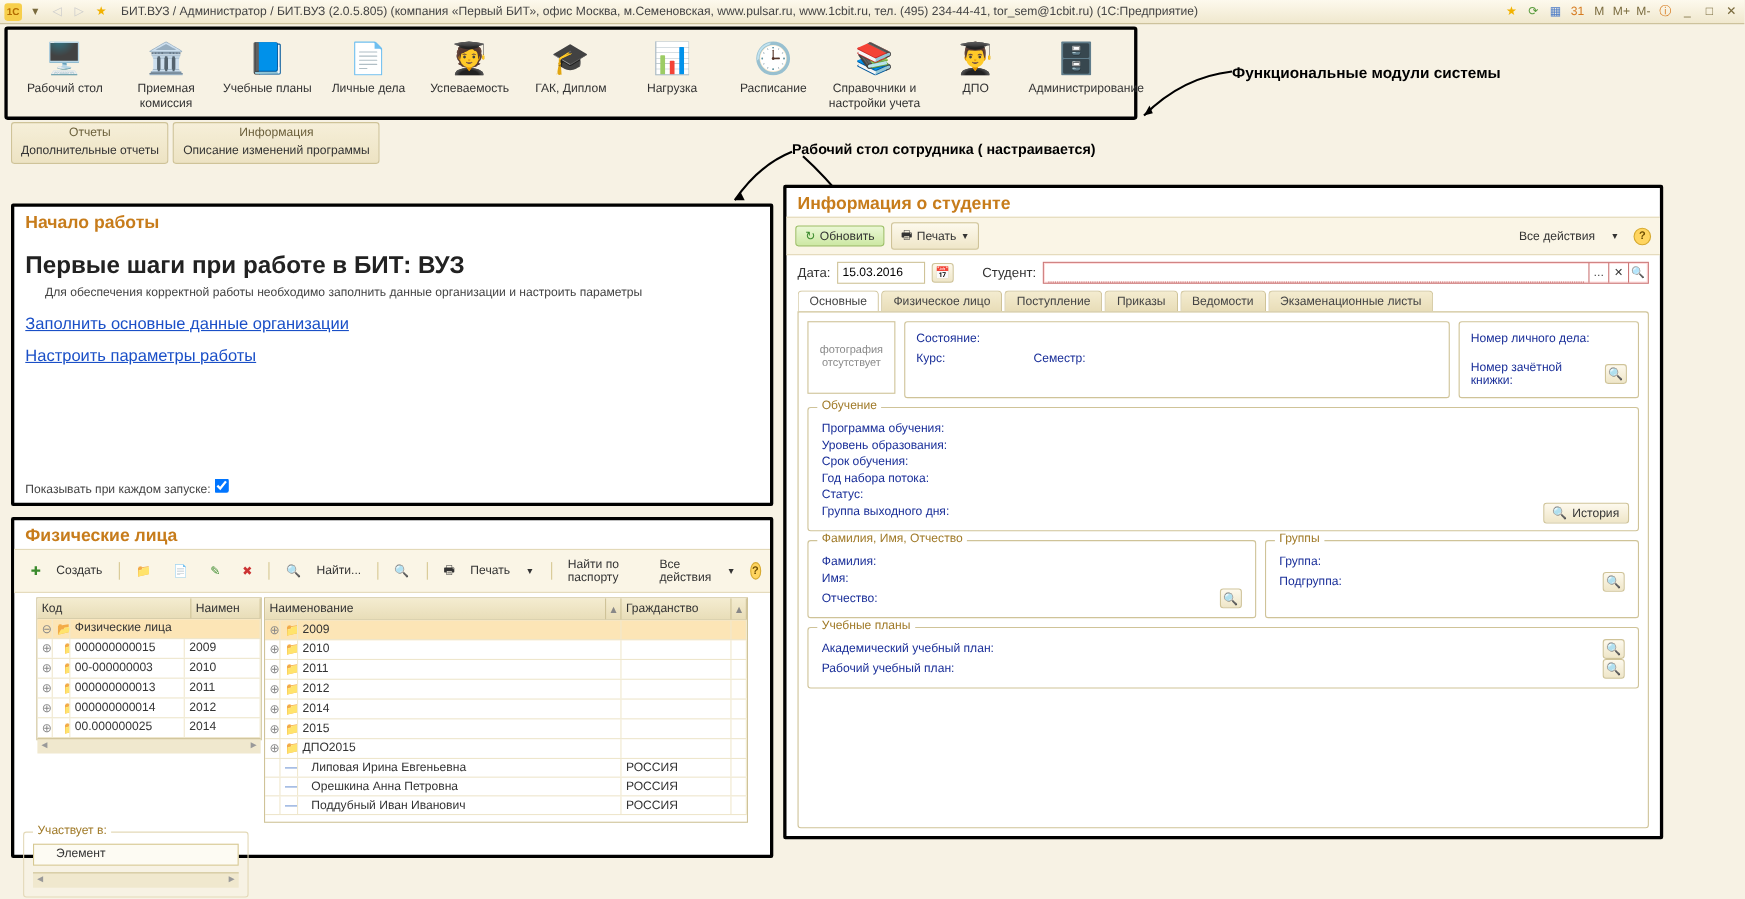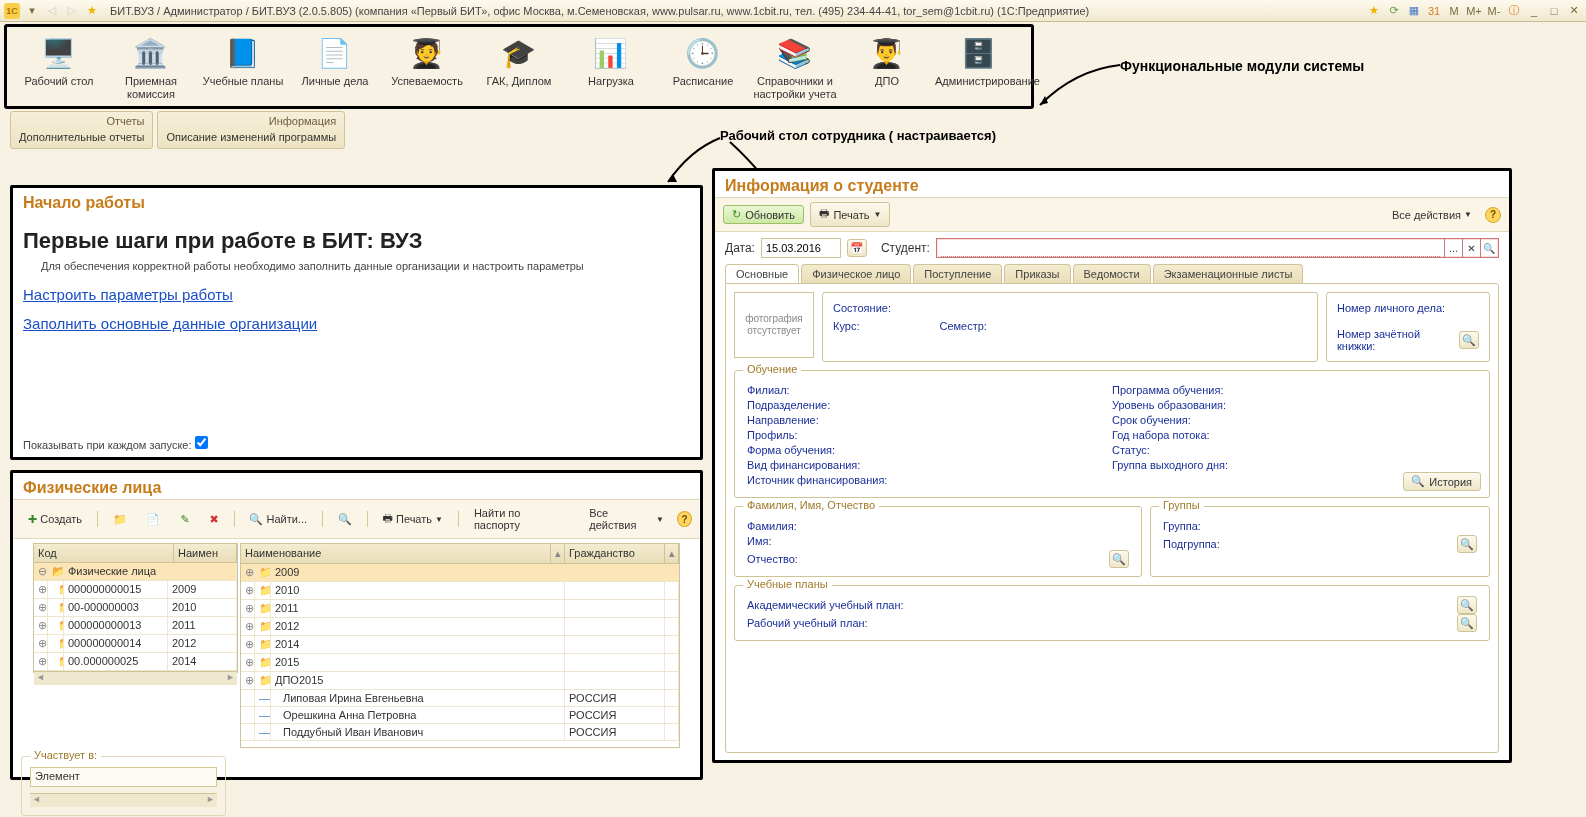--- a/index.html
+++ b/index.html
@@ -18,39 +18,39 @@
 .modules { display:flex; background:#f7f2e4; padding:4px 6px 2px 6px; border:3px solid #000; border-radius:3px; margin:2px 4px 0 4px; }
 .module { width:92px; text-align:center; cursor:pointer; padding:2px 2px 4px 2px; }
 .module .micon { width:48px; height:40px; margin:0 auto 2px; display:flex; align-items:center; justify-content:center; font-size:28px; }
 .module .mlabel { font-size:11px; color:#333; line-height:1.15; }
 .annotation1 { position:absolute; top:58px; left:1120px; font-size:14px; color:#000; font-weight:bold; }
 .annotation2 { position:absolute; top:128px; left:720px; font-size:13px; color:#000; font-weight:bold; }
 
 
 .svc-row { display:flex; gap:4px; margin:2px 0 0 10px; }
 .svc-panel { background: linear-gradient(#f6efd9,#ede3c3); border:1px solid #cfc398; border-radius:3px; padding:2px 8px 4px 8px; }
-.svc-panel .svc-head { text-align:right; font-size:11px; color:#6b5f3a; padding:1px 0 3px; }
+.svc-panel .svc-head { text-align:center; font-size:11px; color:#6b5f3a; padding:1px 0 3px; }
 .svc-panel .svc-link { font-size:11px; color:#333; padding:1px 0; cursor:pointer; text-align:center; }
 
 
 .panel { position:absolute; background:#fff; border:3px solid #000; border-radius:2px; }
 .panel-inner { padding:6px 10px; }
 .panel-title { font-size:16px; color:#c77c1b; font-weight:bold; padding:6px 10px 2px; }
 .panel .toolbar { display:flex; align-items:center; gap:6px; padding:4px 8px; border-top:1px solid #e3d9b8; border-bottom:1px solid #e3d9b8; background:#faf5e6; }
 
 
 .start { left:10px; top:185px; width:693px; height:275px; }
 .start h2 { font-size:22px; font-weight:bold; color:#222; margin:8px 0 6px; }
 .start .desc { font-size:11px; color:#444; margin-bottom:14px; padding-left:18px; }
 .start .biglink { display:block; font-size:15px; color:#1a4fc7; text-decoration:underline; margin:10px 0 12px; cursor:pointer; }
 .start .showchk { position:absolute; bottom:6px; left:10px; font-size:11px; color:#444; }
 
 
 .persons { left:10px; top:470px; width:693px; height:310px; }
-.tbtn { display:inline-flex; align-items:center; gap:3px; padding:2px 6px; border:1px solid transparent; border-radius:3px; font-size:11px; color:#333; cursor:pointer; }
+.tbtn { display:inline-flex; align-items:center; gap:14px; padding:2px 6px; border:1px solid transparent; border-radius:3px; font-size:11px; color:#333; cursor:pointer; }
 .sep { width:1px; height:16px; background:#d6c892; margin:0 2px; }
 .spacer { flex:1; }
 .help-ic { width:16px; height:16px; border-radius:50%; background:#ffd560; border:1px solid #d6a92f; display:inline-flex; align-items:center; justify-content:center; color:#6b4b00; font-weight:bold; font-size:10px; }
 
 .persons-body { display:flex; gap:2px; padding:4px 20px; }
 .tree { border:1px solid #cfc398; height:130px; }
 .tree1 { width:205px; }
 .tree2 { flex:1; }
 .thead { display:flex; background:linear-gradient(#f4ecd0,#e8ddb8); border-bottom:1px solid #cfc398; font-size:11px; }
 .thead div { padding:3px 4px; border-right:1px solid #cfc398; }
@@ -58,21 +58,21 @@
 .trow div { padding:2px 4px; border-right:1px solid #f0e8ce; overflow:hidden; white-space:nowrap; }
 .trow.sel { background:#fce5b6; }
 .trow .exp { width:14px; text-align:center; color:#888; }
 .fold { color:#d8a640; }
 .scroll-strip { height:14px; background:#f0e8ce; border-top:1px solid #cfc398; position:relative; }
 .scroll-strip::before { content:'◄'; position:absolute; left:2px; font-size:9px; color:#999; }
 .scroll-strip::after { content:'►'; position:absolute; right:2px; font-size:9px; color:#999; }
 
 .part-group { margin:4px 8px 0; border:1px solid #e3d9b8; border-radius:3px; padding:6px 8px 8px; position:relative; }
 .part-group legend, .gs legend { position:absolute; top:-8px; left:8px; background:#fff; padding:0 4px; font-size:11px; color:#a07a28; }
-.ro-field { height:20px; border:1px solid #d6c892; background:#fdfbf3; margin-top:4px; padding:2px 4px; font-size:11px; color:#333; }
+.ro-field { height:20px; border:1px solid #d6c892; background:#fdfbf3; margin-top:4px; padding:2px 20px; font-size:11px; color:#333; }
 
 
 .stud { left:712px; top:168px; width:800px; height:595px; }
 .stud .toolbar { justify-content:flex-start; }
 .btn-green { background:linear-gradient(#eaf7d5,#cde8a4); border:1px solid #9cc067; border-radius:3px; padding:2px 8px; display:inline-flex; align-items:center; gap:4px; cursor:pointer; }
 .btn-plain { background:linear-gradient(#fdf9ed,#efe6c8); border:1px solid #cfc398; border-radius:3px; padding:2px 8px; display:inline-flex; align-items:center; gap:4px; cursor:pointer; }
 .date-row { display:flex; align-items:center; gap:6px; padding:6px 10px; }
 .date-row label { font-size:12px; color:#333; }
 .date-input { width:80px; height:20px; border:1px solid #cfc398; background:#fff; padding:2px 4px; font-size:11px; }
 .stud-input { flex:1; height:20px; border:1px solid #c77; background:#fff; box-shadow: inset 0 0 0 1px #fdd; display:flex; }
@@ -203,22 +203,22 @@
   <svg class="arrow-svg" style="left:720px; top:140px;" width="60" height="50">
       <path d="M10 2 Q30 20 50 45" stroke="#000" stroke-width="2" fill="none"></path>
       <path d="M50 45 l-2 -9 l-7 5 z" fill="#000"></path>
     </svg>
 
   <div class="panel start">
     <div class="panel-title">Начало работы</div>
     <div class="panel-inner">
       <h2>Первые шаги при работе в БИТ: ВУЗ</h2>
       <div class="desc">Для обеспечения корректной работы необходимо заполнить данные организации и настроить параметры</div>
+      <a class="biglink">Заполнить основные данные организации</a>
       <a class="biglink">Настроить параметры работы</a>
-      <a class="biglink">Заполнить основные данные организации</a>
     </div>
     <div class="showchk">
       <span>Показывать при каждом запуске:</span>
       <input type="checkbox" checked="" style="">
     </div>
   </div>
 
   <div class="panel persons">
     <div class="panel-title">Физические лица</div>
     <div class="toolbar">
@@ -414,21 +414,21 @@
       <span class="tbtn">
           <span>Все действия</span>
           <span style="font-size:8px">▼</span>
         </span>
       <span class="help-ic">?</span>
     </div>
     <div class="date-row">
       <label>Дата:</label>
       <input class="date-input" value="15.03.2016" style="">
       <span class="sq">📅</span>
-      <label style="margin-left:8px">Студент:</label>
+      <label style="margin-left:20px">Студент:</label>
       <div class="stud-input">
         <div class="fill"></div>
         <div class="btns">
           <span class="ib2">…</span>
           <span class="ib2">✕</span>
           <span class="ib2">🔍</span>
         </div>
       </div>
     </div>
     <div class="tabs" id="tabs">
@@ -454,29 +454,20 @@
           <div class="inl">
               <div class="fl">Номер зачётной книжки:</div>
               <span class="sq">🔍</span>
             </div>
         </div>
       </div>
 
       <div class="gs">
         <legend>Обучение</legend>
         <div class="cols">
-          <div class="c" id="edu-l">
-              <div class="fl">Филиал:</div>
-              <div class="fl">Подразделение:</div>
-              <div class="fl">Направление:</div>
-              <div class="fl">Профиль:</div>
-              <div class="fl">Форма обучения:</div>
-              <div class="fl">Вид финансирования:</div>
-              <div class="fl">Источник финансирования:</div>
-            </div>
           <div class="c" id="edu-r">
               <div class="fl">Программа обучения:</div>
               <div class="fl">Уровень образования:</div>
               <div class="fl">Срок обучения:</div>
               <div class="fl">Год набора потока:</div>
               <div class="fl">Статус:</div>
               <div class="fl">Группа выходного дня:</div>
             </div>
         </div>
         <span class="btn-plain hist">

